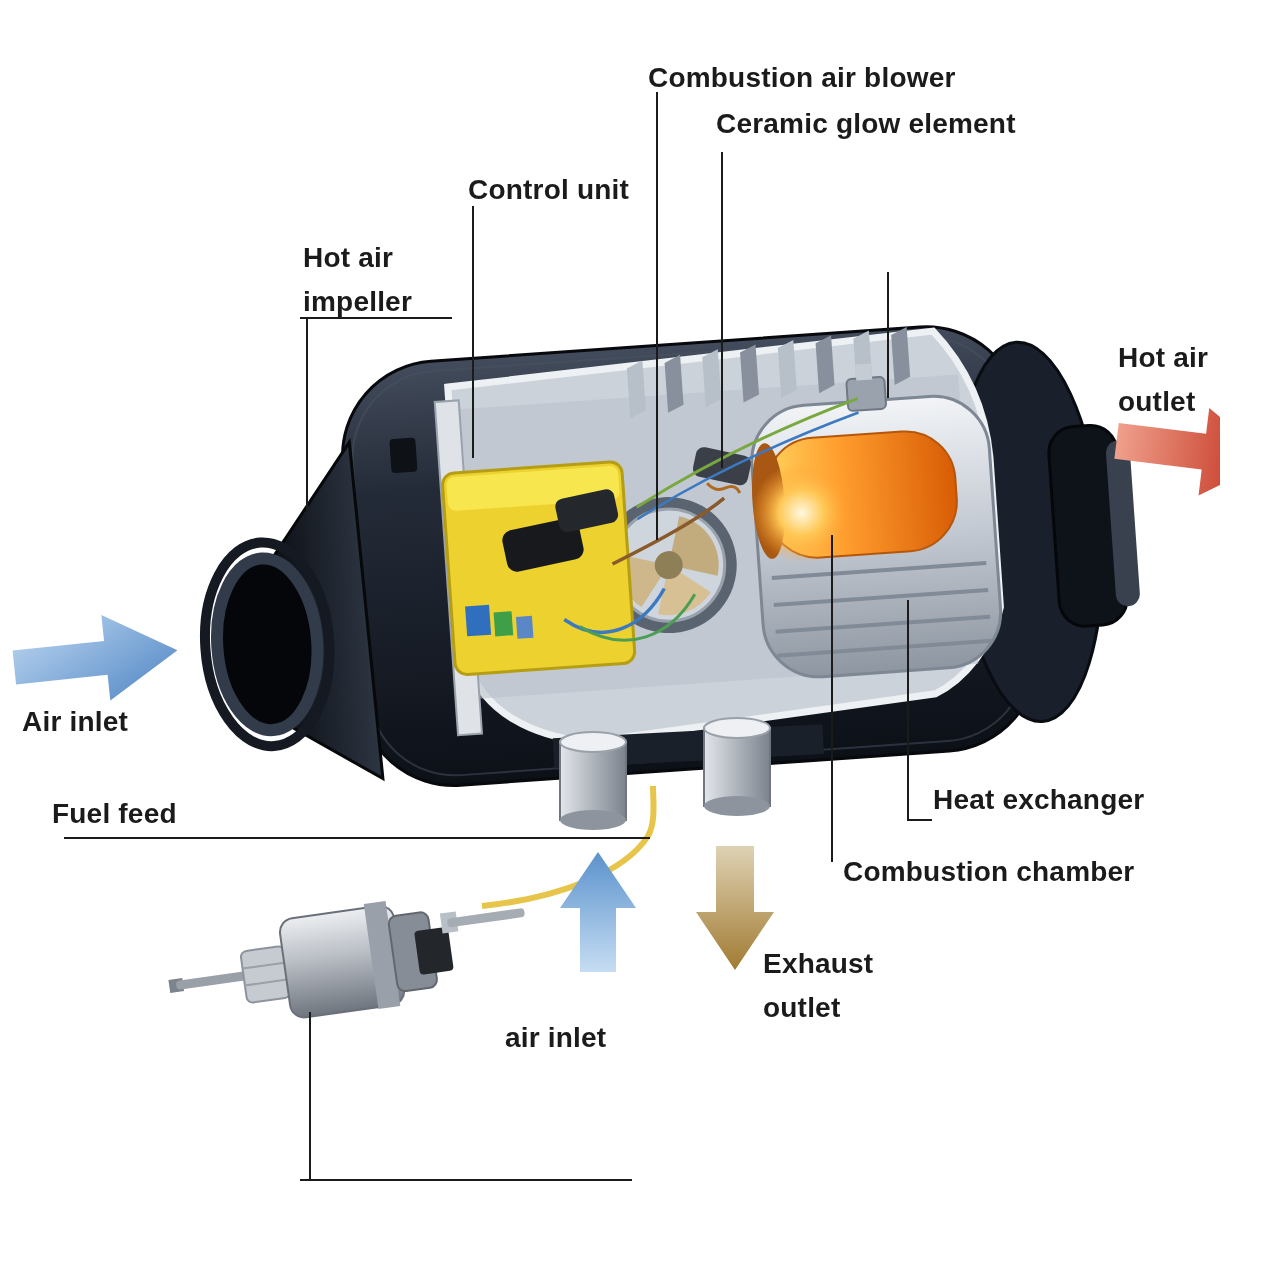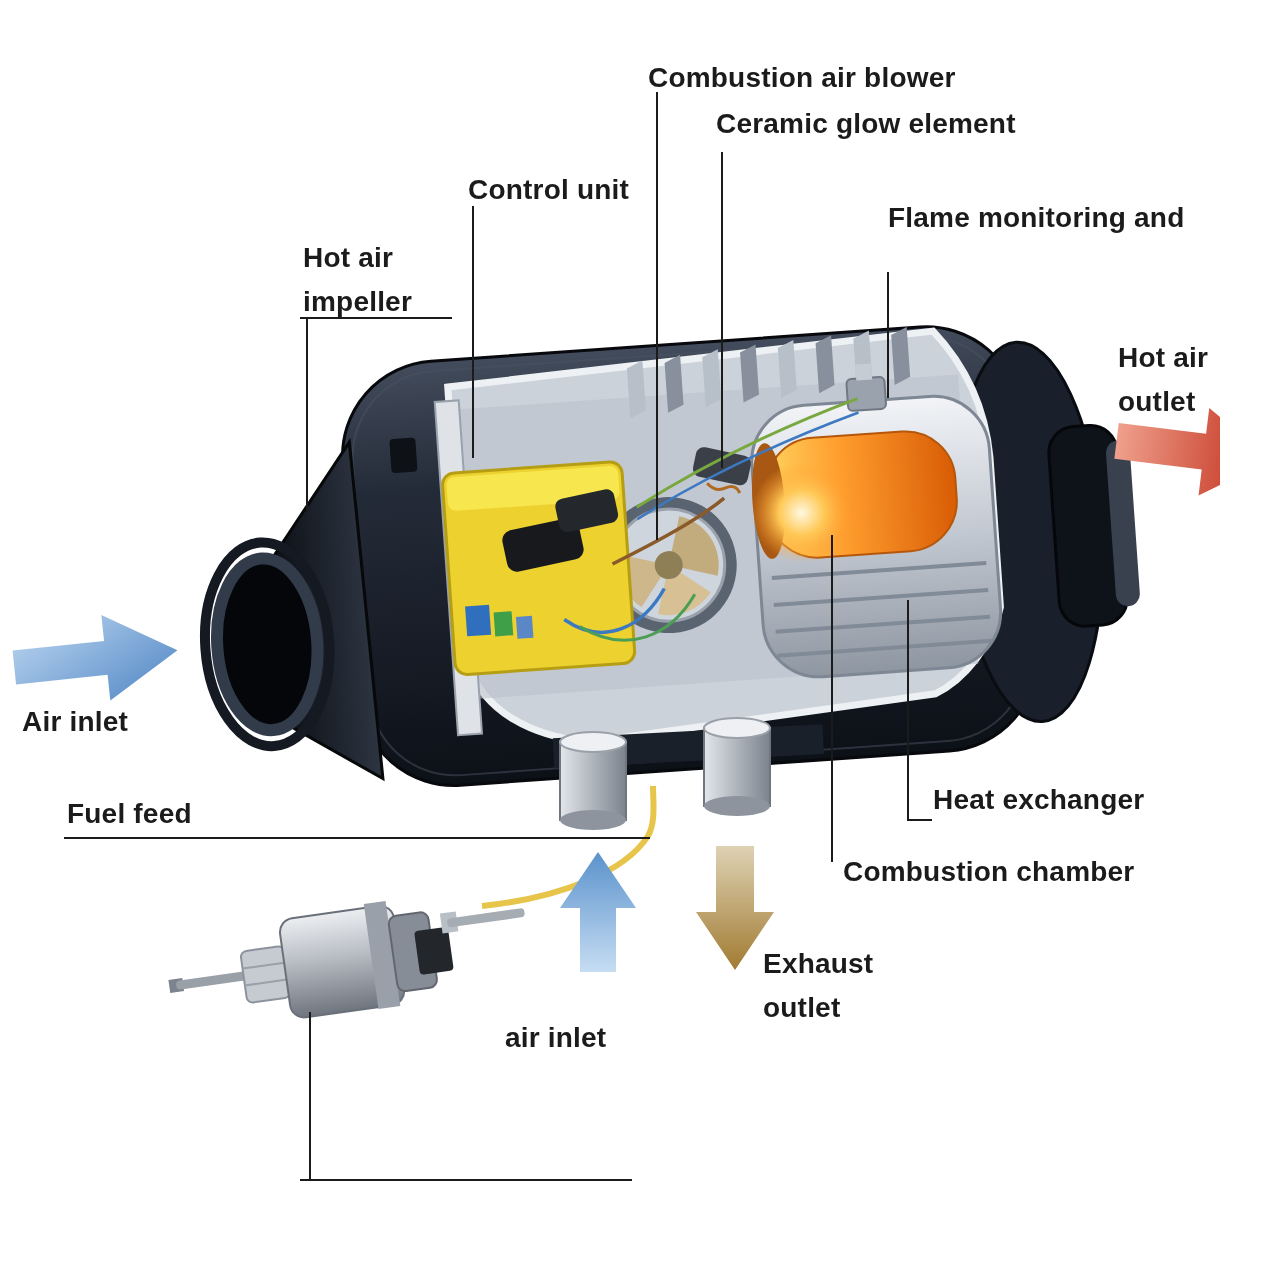--- a/index.html
+++ b/index.html
@@ -218,38 +218,37 @@
 
   <div class="lbl" style="left:716px;top:102px">
     <span>Ceramic glow element</span>
   </div>
 
   <div class="lbl" style="left:468px;top:168px">
     <span>Control unit</span>
   </div>
 
   <div class="lbl" style="left:888px;top:196px">
-    <span>Flame monitoring and</span>
   </div>
 
   <div class="lbl" style="left:303px;top:236px">
     <span>Hot air</span>
     <span>impeller</span>
   </div>
 
   <div class="lbl" style="left:1118px;top:336px">
     <span>Hot air</span>
     <span>outlet</span>
   </div>
 
   <div class="lbl" style="left:22px;top:700px">
     <span>Air inlet</span>
   </div>
 
-  <div class="lbl" style="left:67px;top:792px">
+  <div class="lbl" style="left:52px;top:792px">
     <span>Fuel feed</span>
   </div>
 
   <div class="lbl" style="left:933px;top:778px">
     <span>Heat exchanger</span>
   </div>
 
   <div class="lbl" style="left:843px;top:850px">
     <span>Combustion chamber</span>
   </div>

